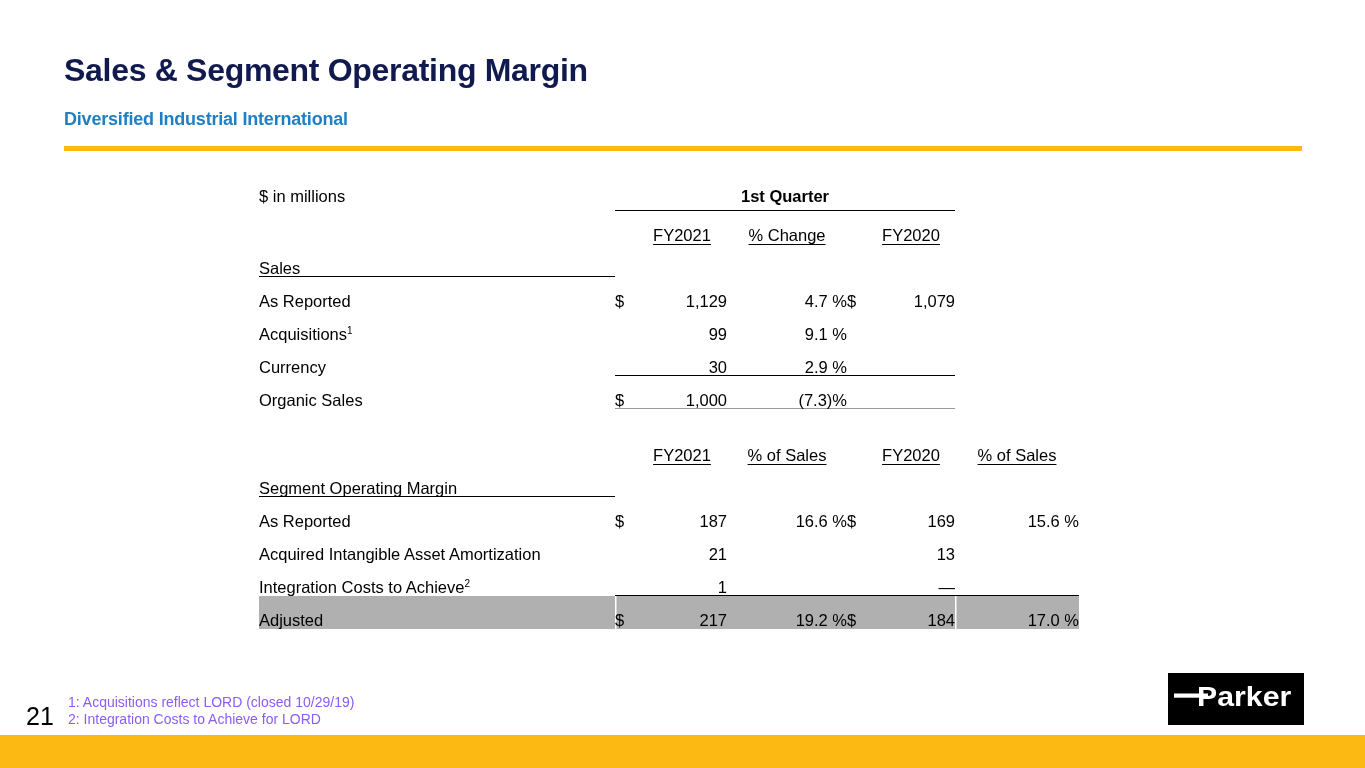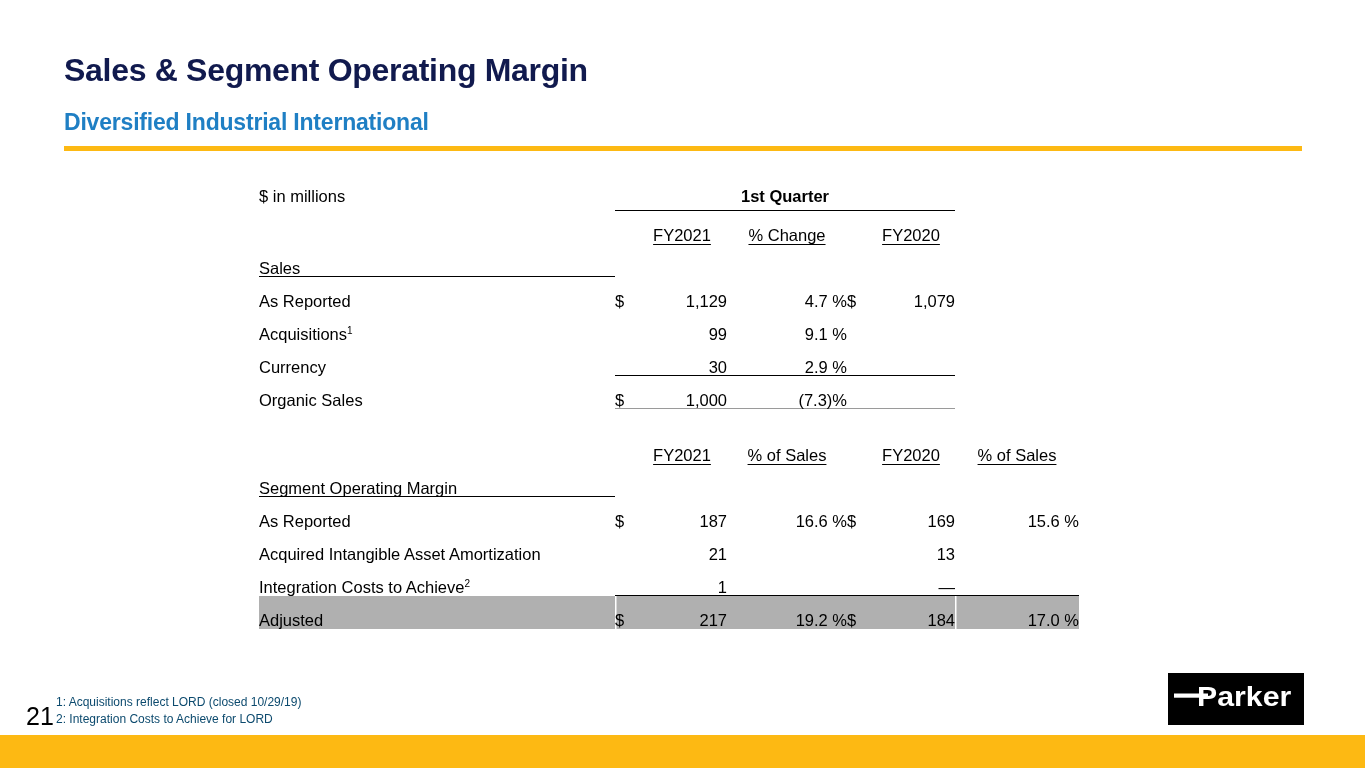--- a/index.html
+++ b/index.html
@@ -24,21 +24,21 @@
     font-size: 32px;
     font-weight: bold;
     color: #111a4e;
     letter-spacing: -0.3px;
     white-space: nowrap;
   }
   #slide-subtitle {
     position: absolute;
     left: 64px;
     top: 109px;
-    font-size: 23px;
+    font-size: 18px;
     font-weight: bold;
     color: #1f7fc4;
     letter-spacing: -0.2px;
     white-space: nowrap;
   }
   #title-rule {
     position: absolute;
     left: 64px;
     top: 146px;
     width: 1238px;
@@ -98,25 +98,25 @@
   
   #page-number {
     position: absolute;
     left: 26px;
     top: 702px;
     font-size: 25px;
     color: #000;
   }
   #footnotes {
     position: absolute;
-    left: 56px;
+    left: 68px;
     top: 694px;
-    font-size: 12px;
+    font-size: 14px;
     line-height: 17px;
-    color: #0c4a6e;
+    color: #8b5cf6;
   }
   #bottom-bar {
     position: absolute;
     left: 0;
     top: 735px;
     width: 1365px;
     height: 33px;
     background: #fdb913;
   }
 

